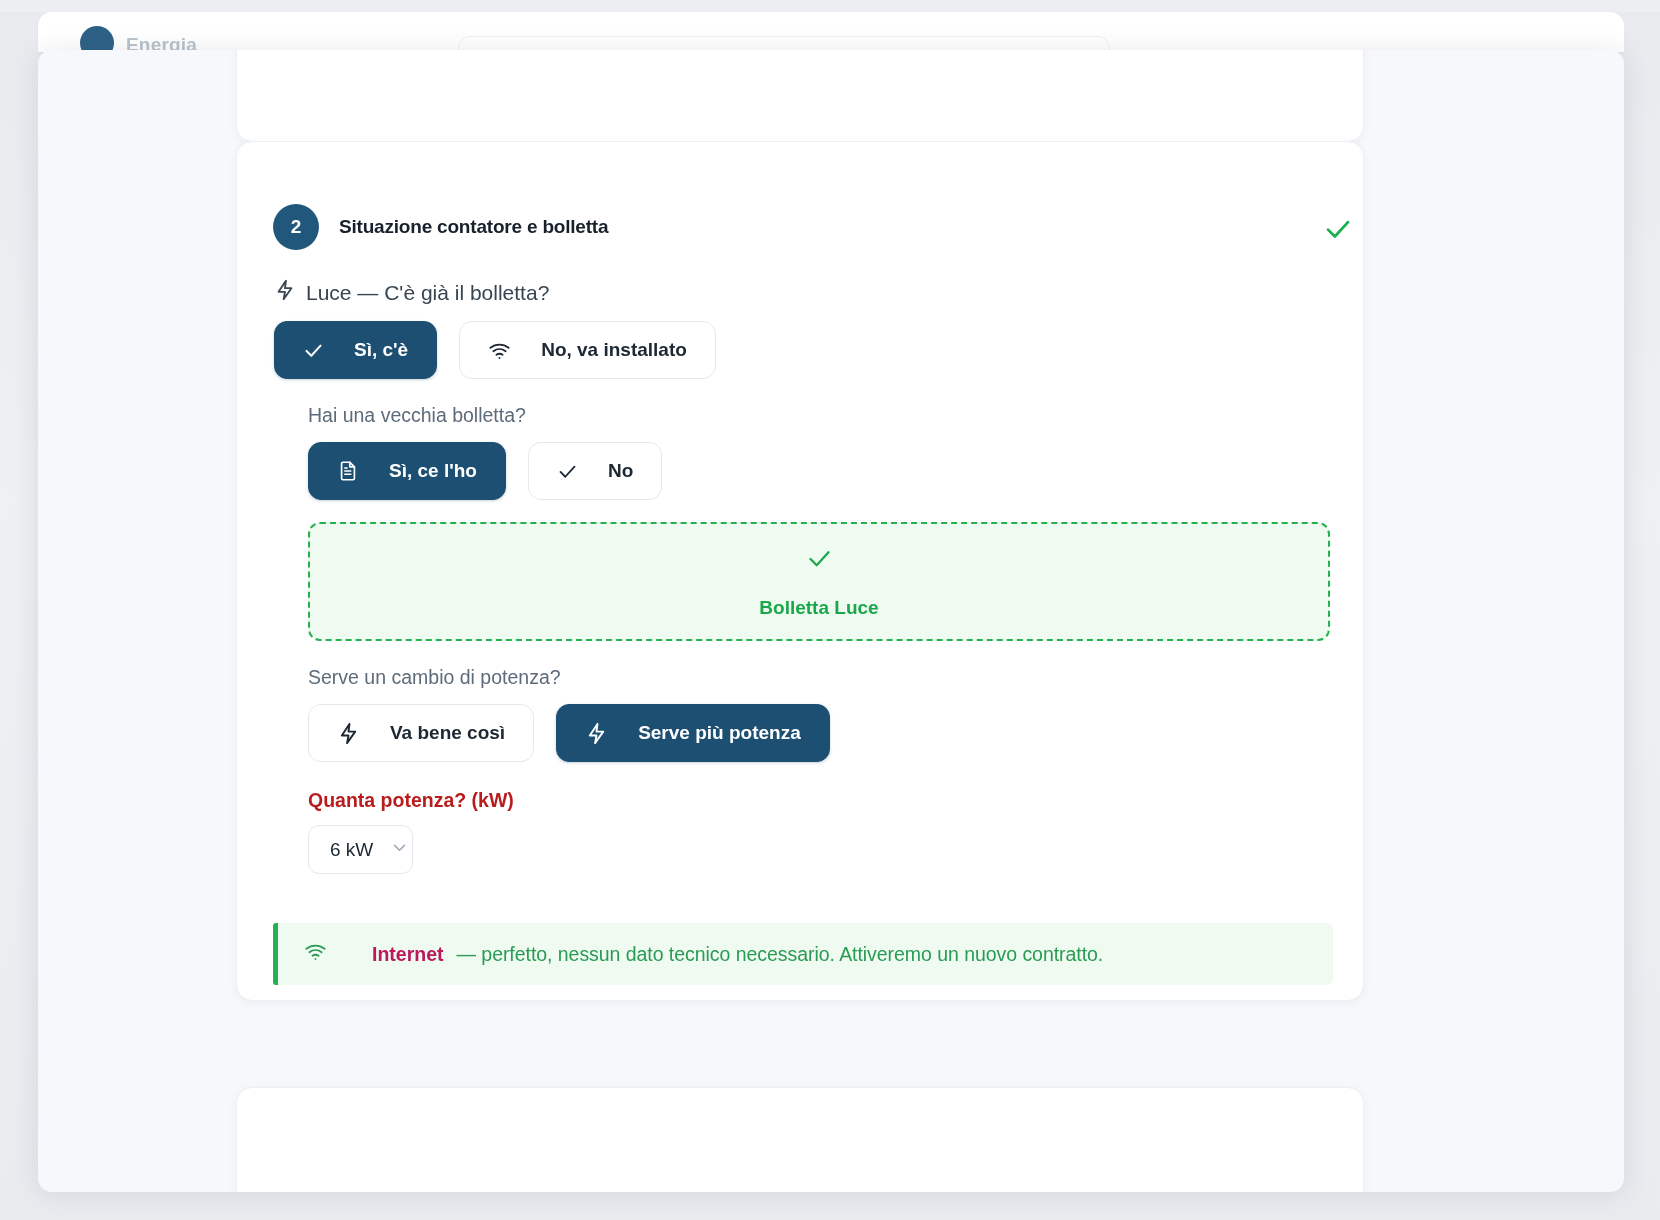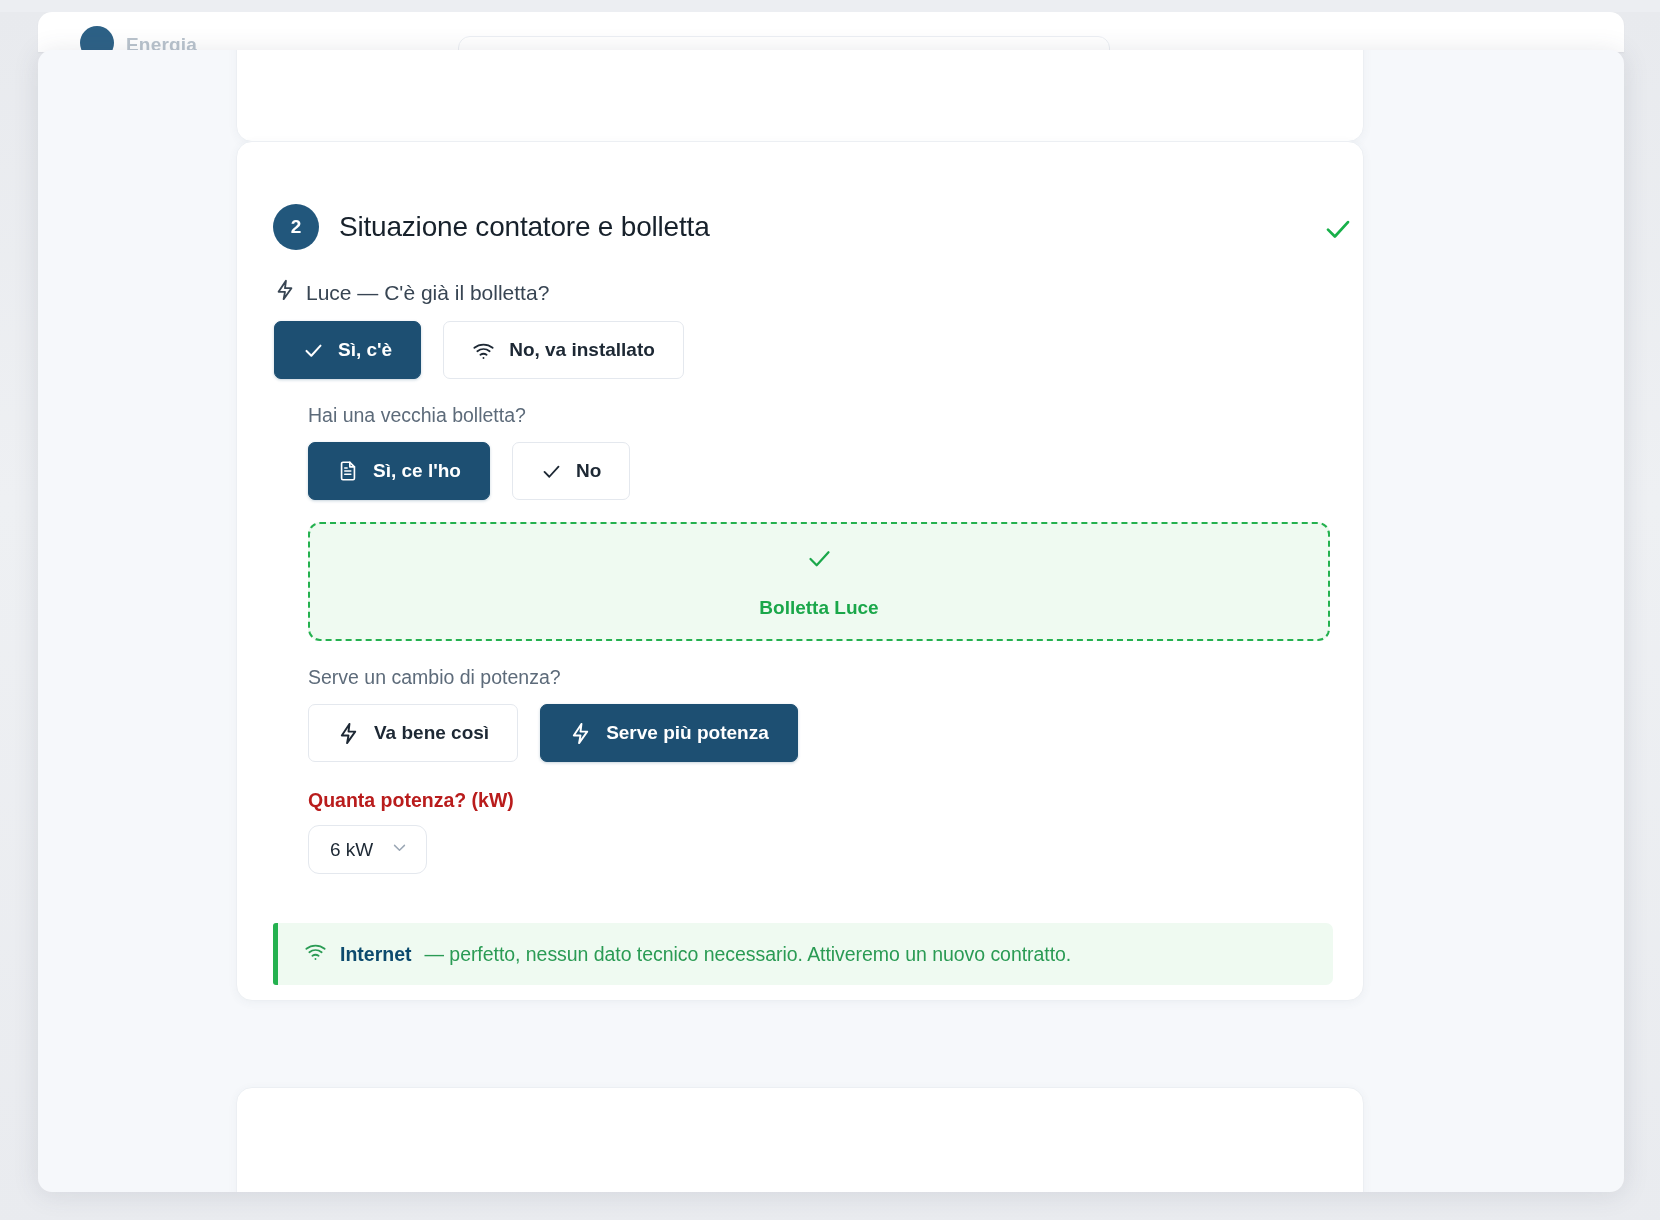--- a/index.html
+++ b/index.html
@@ -121,22 +121,22 @@
     background: #22577c;
     color: #fff;
     font-size: 19px;
     font-weight: 700;
     display: flex;
     align-items: center;
     justify-content: center;
     flex: 0 0 auto;
   }
   .sec-title {
-    font-size: 28px;
-    font-weight: 400;
+    font-size: 19px;
+    font-weight: 700;
     color: #17212b;
     letter-spacing: -.2px;
   }
   .sec-check {
     position: absolute;
     right: 10px;
     top: 72px;
     color: #18b04a;
   }
 
@@ -164,24 +164,24 @@
   
   .btn-row {
     display: flex;
     align-items: center;
     gap: 22px;
     margin: 15px 0 0 35px;
   }
   .btn {
     display: inline-flex;
     align-items: center;
-    gap: 14px;
+    gap: 30px;
     height: 58px;
     padding: 0 28px;
-    border-radius: 7px;
+    border-radius: 13px;
     font-size: 19px;
     font-weight: 700;
     border: 1px solid #e4e8ee;
     background: #fff;
     color: #1d2834;
     box-sizing: border-box;
     cursor: pointer;
     white-space: nowrap;
   }
   .btn.primary {
@@ -214,21 +214,21 @@
     color: #1aa74a;
   }
 
   
   .select {
     margin: 13px 0 0 35px;
     display: inline-flex;
     align-items: center;
     gap: 18px;
     height: 49px;
-    padding: 0 18px 0 21px;
+    padding: 0 4px 0 21px;
     border: 1px solid #e4e8ee;
     border-radius: 11px;
     background: #fff;
     font-size: 19px;
     color: #1d2834;
     box-sizing: border-box;
     cursor: pointer;
   }
 
   
@@ -240,21 +240,21 @@
     border-left: 5px solid #24b14f;
     border-radius: 3px 7px 7px 3px;
     display: flex;
     align-items: center;
     gap: 13px;
     padding-left: 26px;
     box-sizing: border-box;
     font-size: 19.5px;
     color: #2a9b54;
   }
-  .banner b { color: #0c4a6e; font-weight: 700; }
+  .banner b { color: #be185d; font-weight: 700; margin-left: 32px; }
   .banner .txt { letter-spacing: -.05px; }
 </style>
 </head>
 <body>
 
 <div class="viewport">
 
   <div class="top-header-sliver">
     <div class="brand-dot"></div>
     <div class="brand-word">Energia</div>

